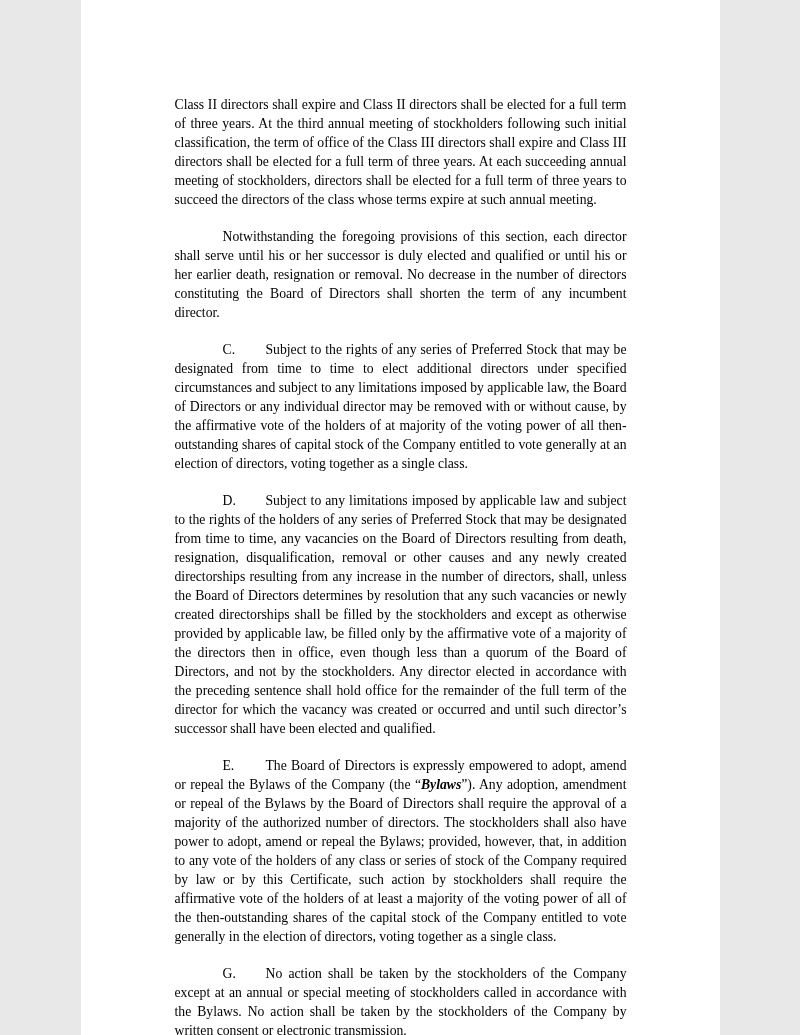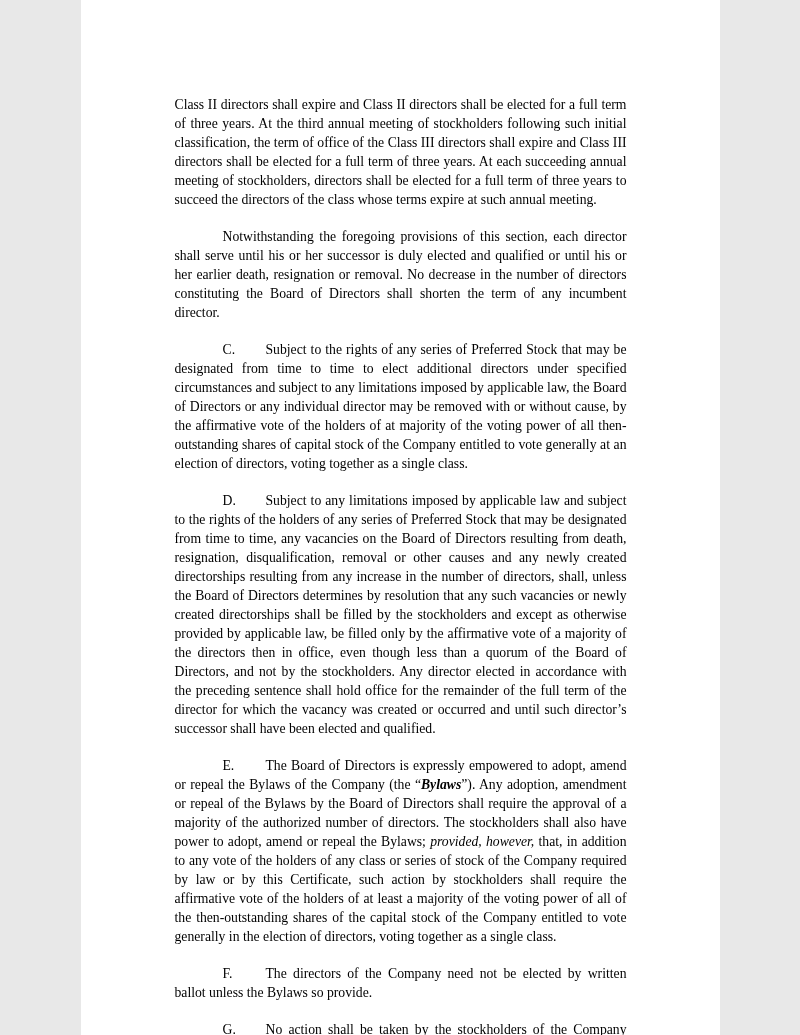--- a/index.html
+++ b/index.html
@@ -32,29 +32,27 @@
     display: inline-block;
     width: 43px;
     text-indent: 0;
   }
   .run-bold-italic {
     font-weight: bold;
     font-style: italic;
     font-family: Liberation Serif, serif;
   }
   .run-italic {
-    font-style: italic;
   }
 </style>
 </head>
 <body>
 
 <div class="page">
   <div>
       <p class="para"><span>Class II directors shall expire and Class II directors shall be elected for a full term of three years. At the third annual meeting of stockholders following such initial classification, the term of office of the Class III directors shall expire and Class III directors shall be elected for a full term of three years. At each succeeding annual meeting of stockholders, directors shall be elected for a full term of three years to succeed the directors of the class whose terms expire at such annual meeting.</span></p>
       <p class="para indent"><span>Notwithstanding the foregoing provisions of this section, each director shall serve until his or her successor is duly elected and qualified or until his or her earlier death, resignation or removal. No decrease in the number of directors constituting the Board of Directors shall shorten the term of any incumbent director.</span></p>
       <p class="para indent"><span class="label">C.</span><span>Subject to the rights of any series of Preferred Stock that may be designated from time to time to elect additional directors under specified circumstances and subject to any limitations imposed by applicable law, the Board of Directors or any individual director may be removed with or without cause, by the affirmative vote of the holders of at majority of the voting power of all then-outstanding shares of capital stock of the Company entitled to vote generally at an election of directors, voting together as a single class.</span></p>
       <p class="para indent"><span class="label">D.</span><span>Subject to any limitations imposed by applicable law and subject to the rights of the holders of any series of Preferred Stock that may be designated from time to time, any vacancies on the Board of Directors resulting from death, resignation, disqualification, removal or other causes and any newly created directorships resulting from any increase in the number of directors, shall, unless the Board of Directors determines by resolution that any such vacancies or newly created directorships shall be filled by the stockholders and except as otherwise provided by applicable law, be filled only by the affirmative vote of a majority of the directors then in office, even though less than a quorum of the Board of Directors, and not by the stockholders. Any director elected in accordance with the preceding sentence shall hold office for the remainder of the full term of the director for which the vacancy was created or occurred and until such director’s successor shall have been elected and qualified.</span></p>
       <p class="para indent"><span class="label">E.</span><span>The Board of Directors is expressly empowered to adopt, amend or repeal the Bylaws of the Company (the “</span><span class="run-bold-italic">Bylaws</span><span>”). Any adoption, amendment or repeal of the Bylaws by the Board of Directors shall require the approval of a majority of the authorized number of directors. The stockholders shall also have power to adopt, amend or repeal the Bylaws; </span><span class="run-italic">provided, however,</span><span> that, in addition to any vote of the holders of any class or series of stock of the Company required by law or by this Certificate, such action by stockholders shall require the affirmative vote of the holders of at least a majority of the voting power of all of the then-outstanding shares of the capital stock of the Company entitled to vote generally in the election of directors, voting together as a single class.</span></p>
-      <p class="para indent"><span class="label">F.</span><span>The directors of the Company need not be elected by written ballot unless the Bylaws so provide.</span></p>
       <p class="para indent"><span class="label">G.</span><span>No action shall be taken by the stockholders of the Company except at an annual or special meeting of stockholders called in accordance with the Bylaws. No action shall be taken by the stockholders of the Company by written consent or electronic transmission.</span></p>
     </div>
 </div>
 
 </body></html>

